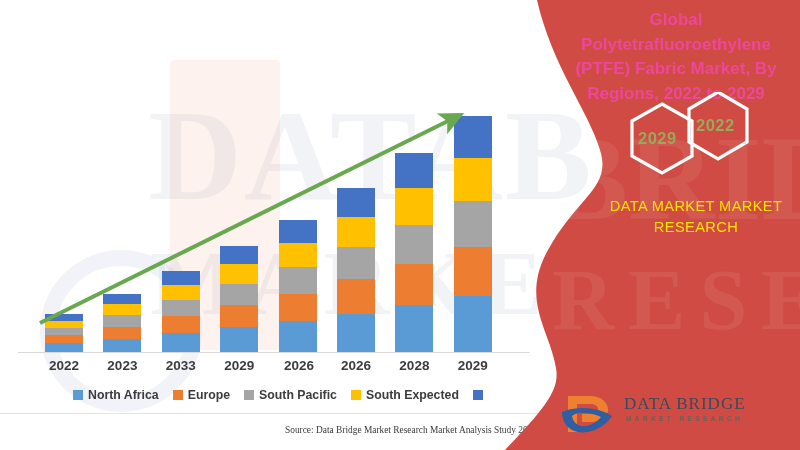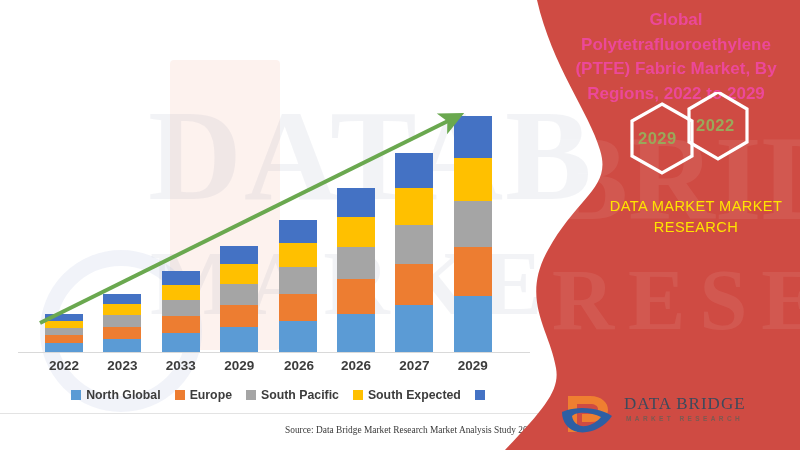--- a/index.html
+++ b/index.html
@@ -196,38 +196,38 @@
           <div class="seg" style="background: rgb(68, 114, 196); height: 17.6667%;"></div>
         </div>
       </div>
     <div id="xlabels">
         <div class="xlab" style="left: 33px;">2022</div>
         <div class="xlab" style="left: 91.4px;">2023</div>
         <div class="xlab" style="left: 149.8px;">2033</div>
         <div class="xlab" style="left: 208.2px;">2029</div>
         <div class="xlab" style="left: 268px;">2026</div>
         <div class="xlab" style="left: 325px;">2026</div>
-        <div class="xlab" style="left: 383.4px;">2027</div>
+        <div class="xlab" style="left: 383.4px;">2028</div>
         <div class="xlab" style="left: 441.8px;">2029</div>
       </div>
 
     <svg class="arrow-svg" viewBox="0 0 545 450">
       <defs>
         <marker id="ah" markerWidth="7" markerHeight="7" refX="3.2" refY="3.4" orient="auto" markerUnits="strokeWidth">
           <path d="M0.4,0.5 L6.6,3.4 L0.4,6.3 L1.9,3.4 Z" fill="#6aa84f"></path>
         </marker>
       </defs>
       <line id="arrowline" x1="40" y1="323" x2="452" y2="119" stroke="#6aa84f" stroke-width="4" marker-end="url(#ah)"></line>
     </svg>
   </div>
 
   <div class="legend" id="legend">
       <div class="lg">
         <span class="lg-sw" style="background: rgb(91, 155, 213);"></span>
-        <span class="lg-tx">North Global</span>
+        <span class="lg-tx">North Africa</span>
       </div>
       <div class="lg">
         <span class="lg-sw" style="background: rgb(237, 125, 49);"></span>
         <span class="lg-tx">Europe</span>
       </div>
       <div class="lg">
         <span class="lg-sw" style="background: rgb(165, 165, 165);"></span>
         <span class="lg-tx">South Pacific</span>
       </div>
       <div class="lg">

